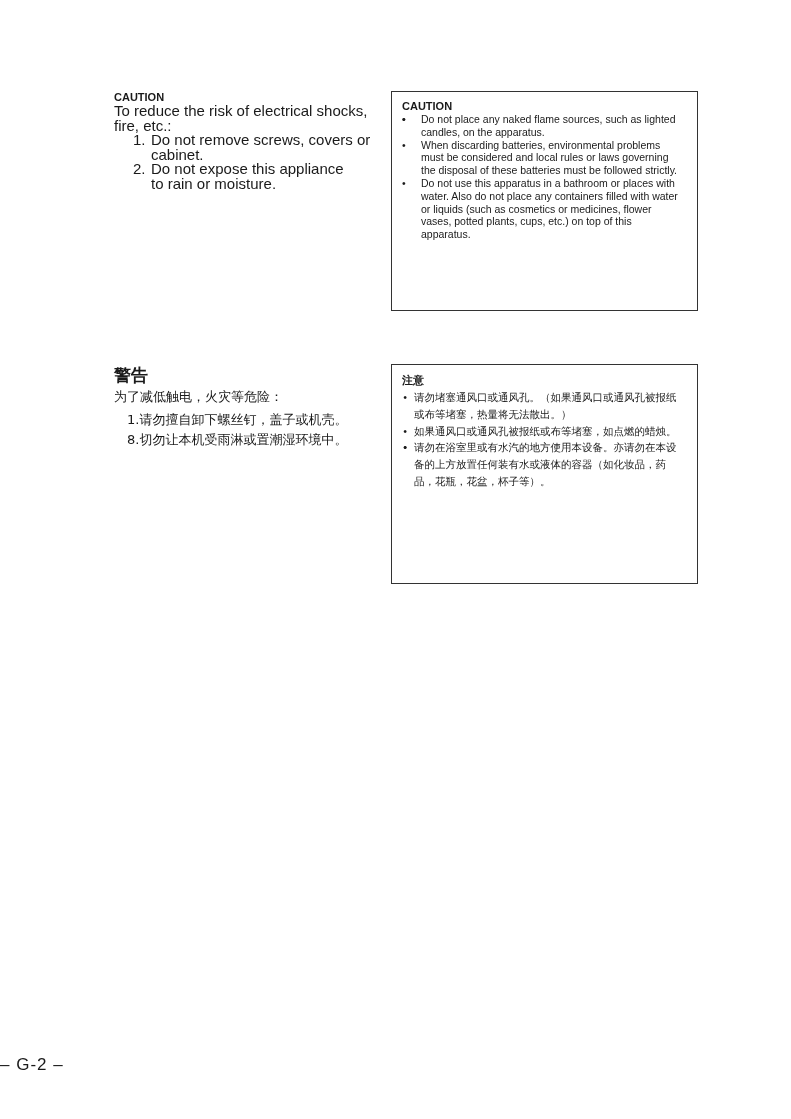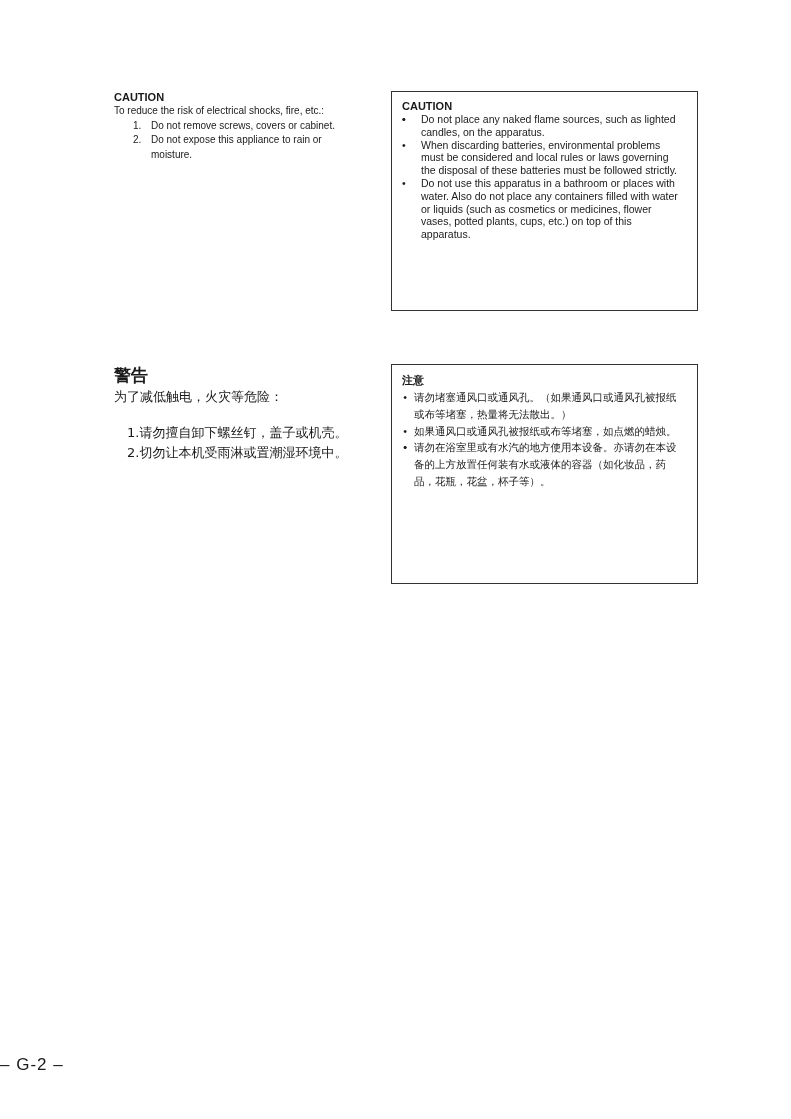--- a/index.html
+++ b/index.html
@@ -1,19 +1,19 @@
 <!DOCTYPE html>
 <html><head>
 <meta charset="utf-8">
 <style>
   html, body { margin:0; padding:0; background:#ffffff; }
   body { width:791px; height:1119px; position:relative; overflow:hidden;
          font-family:"Liberation Sans", sans-serif; color:#1a1a1a; }
   .abs { position:absolute; }
-  .en { font-size:10px; line-height:14.5px; }
+  .en { font-size:15px; line-height:14.5px; }
   .title-en { font-weight:bold; font-size:11px; line-height:14px; }
   .numlist { margin:0; padding:0; list-style:none; }
   .numlist li { position:relative; padding-left:37px; }
   .numlist li .num { position:absolute; left:19px; }
   .box { border:1.2px solid #333; box-sizing:border-box; }
   .blist { margin:0; padding:0; list-style:none; }
   .blist li { position:relative; padding-left:19px; }
   .blist li .dot { position:absolute; left:0; }
   .cn-title { font-family:Liberation Serif, serif; font-weight:bold; font-size:17px; line-height:22px; }
   .cn { font-family:"DejaVu Sans", sans-serif; font-size:13px; line-height:20px; }
@@ -58,23 +58,23 @@
     <li>
       <span class="dot">•</span>
       <span>Do not use this apparatus in a bathroom or places with water. Also do not place any containers filled with water or liquids (such as cosmetics or medicines, flower vases, potted plants, cups, etc.) on top of this apparatus.</span>
     </li>
   </ul>
 </div>
 
 <div class="abs" style="left:114px; top:365px; width:270px;">
   <div class="cn-title">警告</div>
   <div class="cn" style="font-family:Liberation Serif, serif;">为了减低触电，火灾等危险：</div>
-  <ul class="cnlist cn" style="margin-top:16px;">
+  <ul class="cnlist cn" style="margin-top:3px;">
     <li>1.请勿擅自卸下螺丝钉，盖子或机壳。</li>
-    <li>2.切勿让本机受雨淋或置潮湿环境中。</li>
+    <li>8.切勿让本机受雨淋或置潮湿环境中。</li>
   </ul>
 </div>
 
 <div class="abs box cnbox" style="left:391px; top:364px; width:307px; height:220px; padding:8px 20px 0 10px;font-family:Liberation Mono, monospace;">
   <div style="font-weight:bold; font-size:11px; line-height:17px;">注意</div>
   <ul class="blist">
     <li>
       <span class="dot">•</span>
       <span>请勿堵塞通风口或通风孔。（如果通风口或通风孔被报纸或布等堵塞，热量将无法散出。）</span>
     </li>

